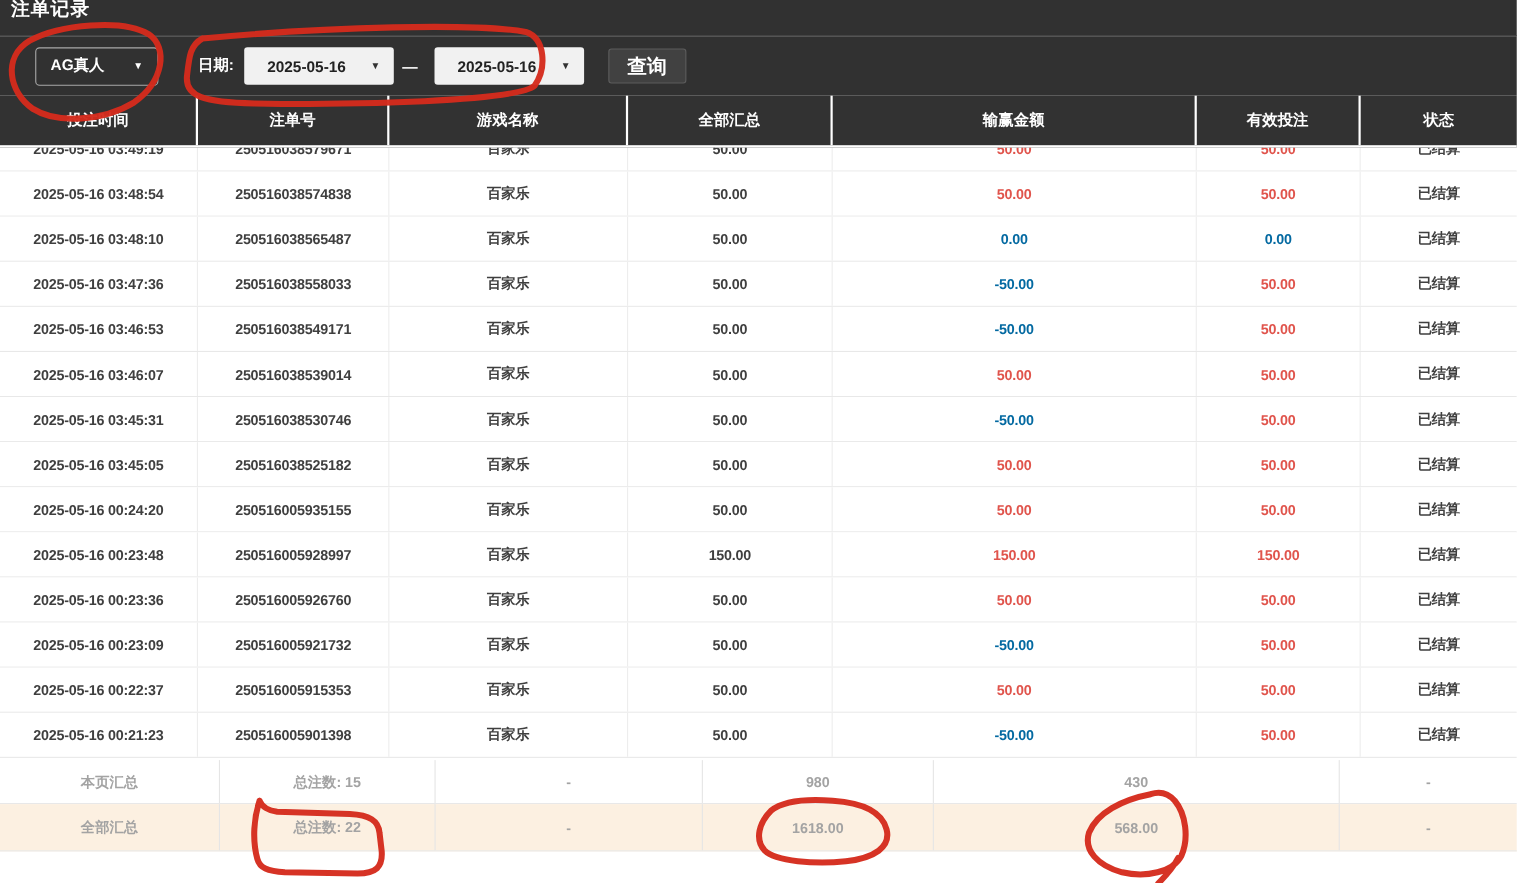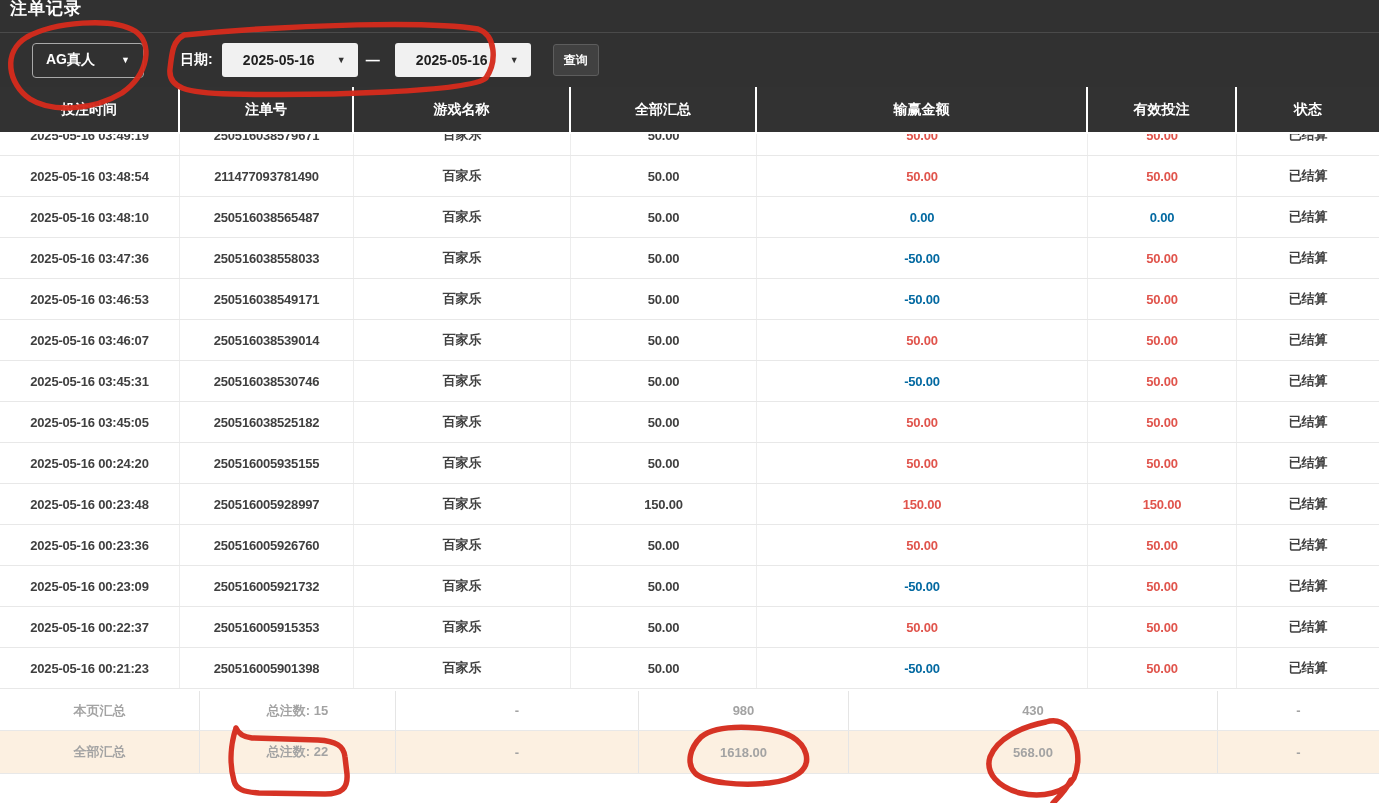--- a/index.html
+++ b/index.html
@@ -14,21 +14,21 @@
 
   .select { position:relative; display:flex; align-items:center; cursor:pointer; }
   .platform-select { margin-left:32px; width:112px; height:35px; border:1px solid #a9a9a9; border-radius:4px; background:#313131; color:#fff; font-size:14px; font-weight:700; padding-left:13px; }
   .platform-select .caret { position:absolute; right:13px; color:#ffffff; }
   .caret { font-size:9px; line-height:1; pointer-events:none; }
   .date-label { color:#ffffff; font-size:14px; font-weight:700; margin-left:36px; }
   .date-select { margin-left:9px; width:136px; height:34px; background:#f1f1f1; border-radius:3px; color:#222; font-size:14px; font-weight:700; justify-content:center; }
   .date-select .val { margin-right:22px; }
   .date-select .caret { position:absolute; right:12px; color:#333; }
   .range-dash { color:#ffffff; font-size:14px; font-weight:700; margin:0 6px 0 8px; }
-  .query-btn { margin-left:22px; width:46px; height:32px; background:#414141; border:1px solid #5d5d5d; border-radius:3px; color:#ffffff; font-size:12px; font-weight:700; font-family:inherit; cursor:pointer; }
+  .query-btn { margin-left:22px; width:71px; height:32px; background:#414141; border:1px solid #5d5d5d; border-radius:3px; color:#ffffff; font-size:18px; font-weight:700; font-family:inherit; cursor:pointer; }
 
   
   .thead { height:47px; background:#323232; display:flex; border-bottom:2px solid #ffffff; position:relative; z-index:2; }
   .hcell { display:flex; align-items:center; justify-content:center; color:#ffffff; font-size:14px; font-weight:700; border-right:2px solid #ffffff; }
   .hcell:last-child { border-right:none; }
 
   
   .mc0{width:180px}.mc1{width:174px}.mc2{width:217px}.mc3{width:186px}.mc4{width:331px}.mc5{width:149px}.mc6{width:142px}
 
   
@@ -93,21 +93,21 @@
         <div class="tcell mc0">2025-05-16 03:49:19</div>
         <div class="tcell mc1">250516038579671</div>
         <div class="tcell mc2">百家乐</div>
         <div class="tcell mc3">50.00</div>
         <div class="tcell mc4 red">50.00</div>
         <div class="tcell mc5 red">50.00</div>
         <div class="tcell mc6 green">已结算</div>
       </div>
       <div class="trow">
         <div class="tcell mc0">2025-05-16 03:48:54</div>
-        <div class="tcell mc1">211477093781490</div>
+        <div class="tcell mc1">250516038574838</div>
         <div class="tcell mc2">百家乐</div>
         <div class="tcell mc3">50.00</div>
         <div class="tcell mc4 red">50.00</div>
         <div class="tcell mc5 red">50.00</div>
         <div class="tcell mc6 green">已结算</div>
       </div>
       <div class="trow">
         <div class="tcell mc0">2025-05-16 03:48:10</div>
         <div class="tcell mc1">250516038565487</div>
         <div class="tcell mc2">百家乐</div>

